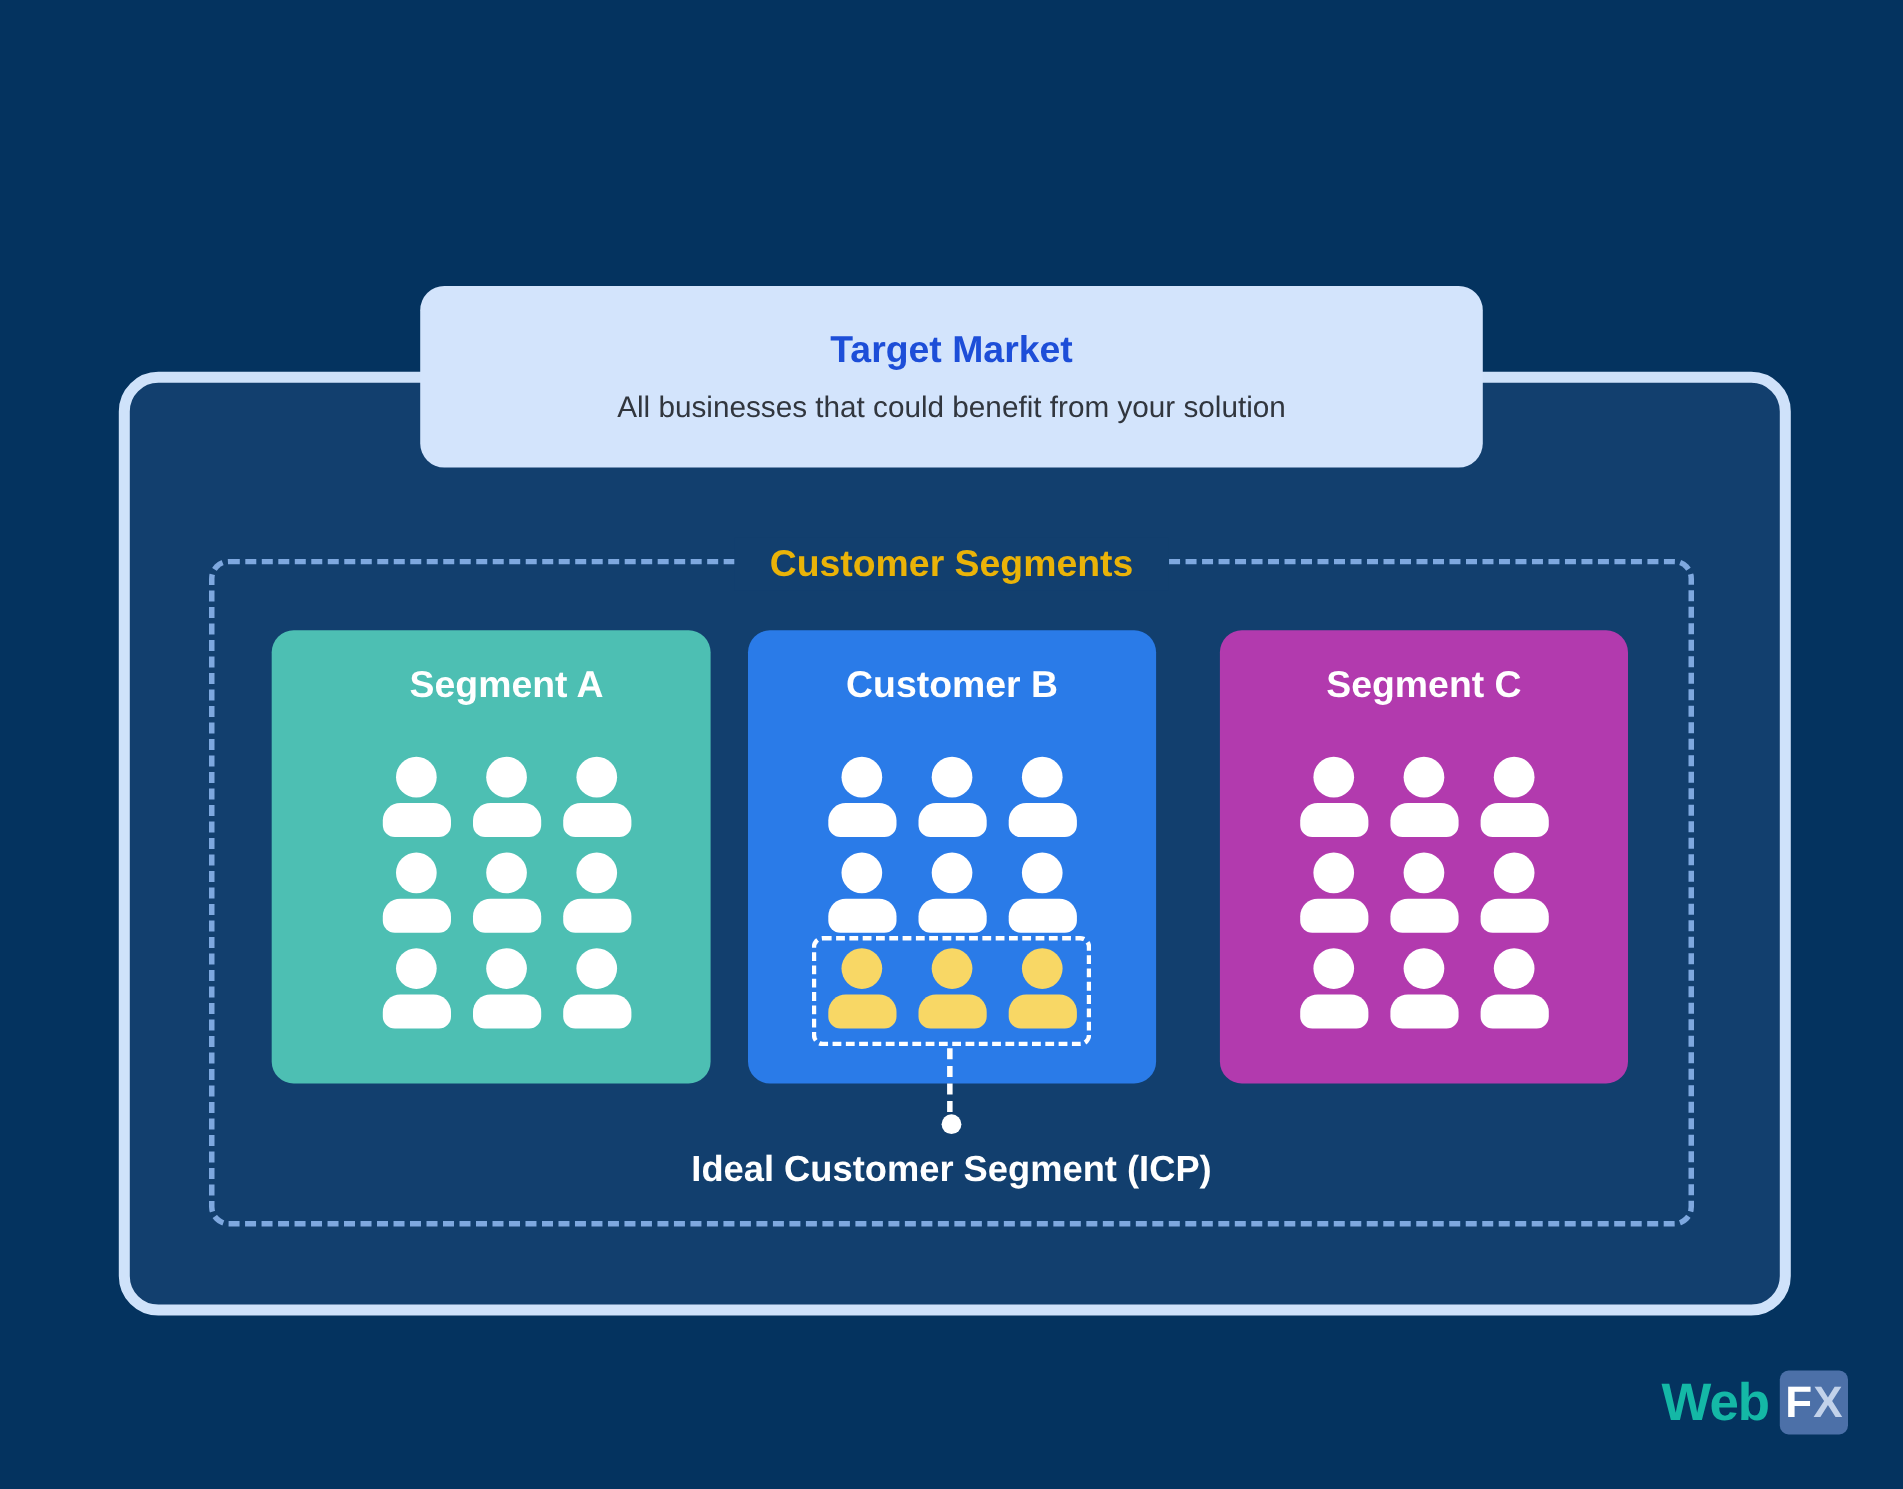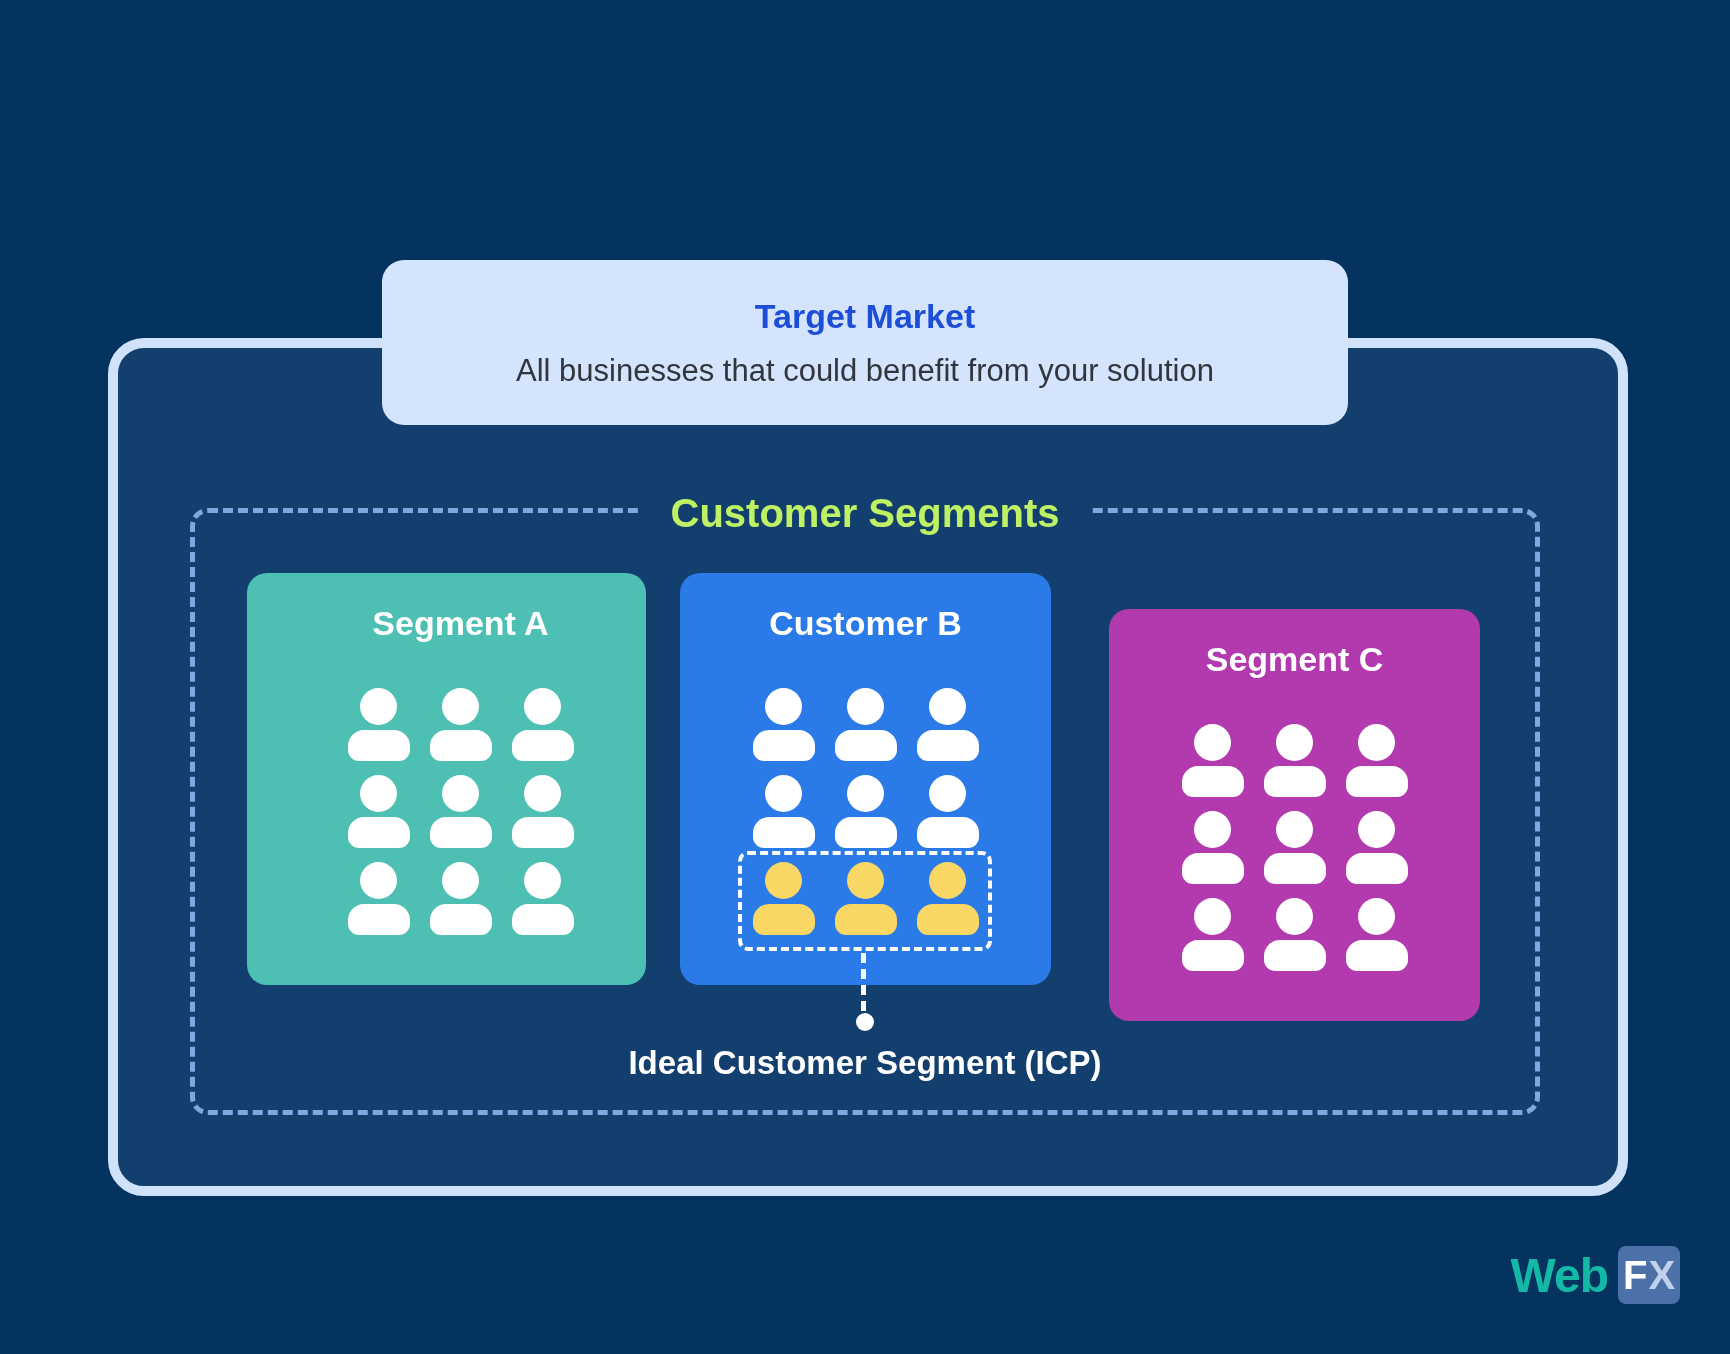--- a/index.html
+++ b/index.html
@@ -17,39 +17,39 @@
     position:absolute; left:108px; top:338px; width:1520px; height:858px;
     box-sizing:border-box; border:10px solid #CFE2FA; border-radius:36px;
     background:#123F6E; z-index:1;
   }
   .target-box {
     position:absolute; left:382px; top:260px; width:966px; height:165px;
     background:#D3E4FC; border-radius:22px; z-index:3;
     display:flex; flex-direction:column; align-items:center; justify-content:center; gap:17px;
   }
   .target-title { font-size:34px; font-weight:700; color:#1d4ed8; }
-  .target-desc  { font-size:31px; font-weight:400; color:#31363E; }
+  .target-desc  { font-size:27px; font-weight:400; color:#31363E; }
 
   .segments-outline {
     position:absolute; left:190px; top:508px; width:1350px; height:607px;
     box-sizing:border-box; border:5px dashed #7EA8DF; border-radius:18px; z-index:2;
   }
   .segments-label {
     position:absolute; top:-24px; left:50%; transform:translateX(-50%);
     background:#123F6E; padding:0 32px; white-space:nowrap;
-    color:#bef264; font-size:40px; font-weight:700; line-height:48px;
+    color:#eab308; font-size:34px; font-weight:700; line-height:48px;
   }
 
   .segment-card {
     position:absolute; top:573px; width:371px; height:412px;
     border-radius:20px; z-index:2;
   }
   .card-a { left:247px; }
   .card-b { left:680px; }
-  .card-c { left:1109px;margin-top:36px; }
+  .card-c { left:1109px; }
   .segment-title {
     margin-top:30px; text-align:center; color:#FFFFFF;
     font-size:34px; font-weight:700; line-height:40px;
   }
   .people {
     display:grid; grid-template-columns:repeat(3,62px);
     column-gap:20px; row-gap:14px; justify-content:center; margin-top:45px;
   }
   .person { width:62px; height:73px; }
   .person .head  { width:37px; height:37px; border-radius:50%; margin:0 auto 5px auto; }

